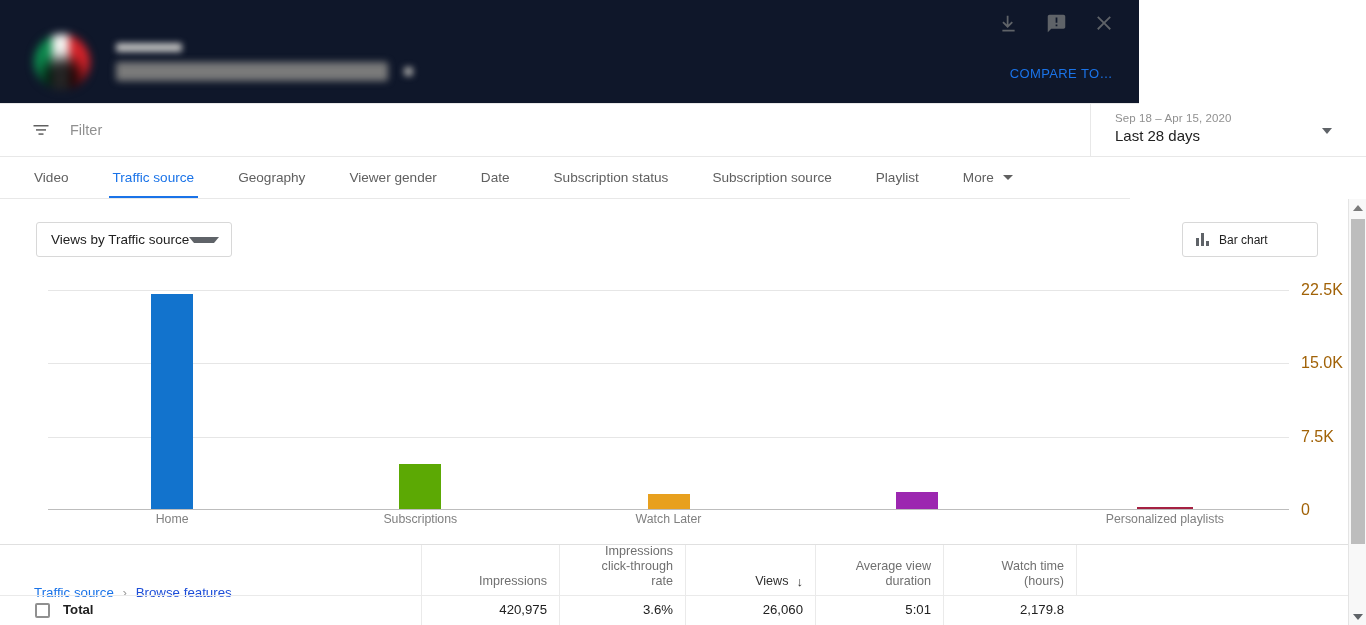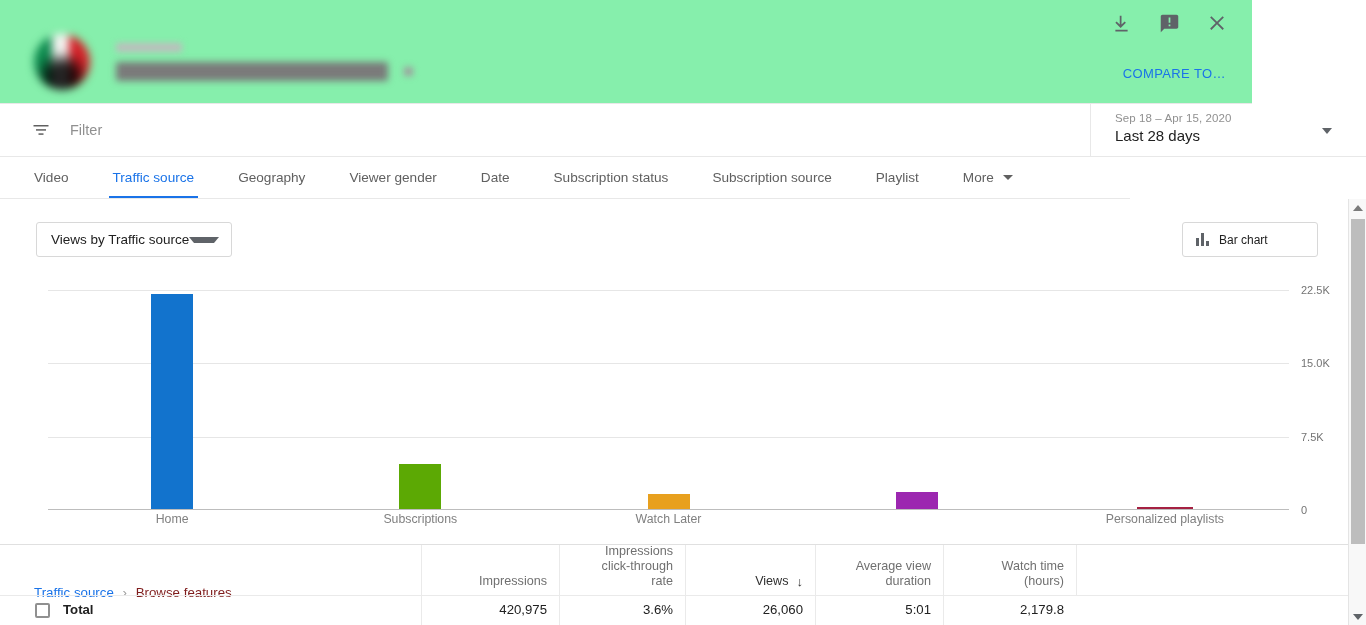--- a/index.html
+++ b/index.html
@@ -6,22 +6,22 @@
   html, body {
     width: 1366px; height: 625px;
     background: #ffffff;
     font-family: "Liberation Sans", sans-serif;
     overflow: hidden;
   }
   body { position: relative; }
 
   
   .header {
-    position: absolute; top: 0; left: 0; width: 1252px; height: 104px;
-    background: #86efac; border-bottom: 1px solid #e8e8e8;
+    position: absolute; top: 0; left: 0; width: 1139px; height: 104px;
+    background: #0f172a; border-bottom: 1px solid #e8e8e8;
   }
   .channel-block {
     position: absolute; left: 34px; top: 34px;
     display: flex; align-items: center;
   }
   .avatar {
     width: 56px; height: 56px; border-radius: 50%;
     background:
       radial-gradient(circle at 50% 78%, rgba(0,0,0,.85) 0 24%, rgba(0,0,0,0) 52%),
       linear-gradient(90deg, #0d8a4e 0 33%, #f2f2ef 33% 62%, #d3232a 62% 100%);
@@ -146,21 +146,21 @@
     position: absolute; left: 48px; top: 91px;
     width: 1241px; height: 220px;
   }
   .gridline {
     position: absolute; left: 0; width: 100%; height: 1px; background: #e6e6e6;
   }
   .axis-base {
     position: absolute; left: 0; width: 100%; height: 1px; bottom: 0; background: #bdbdbd;
   }
   .ytick {
-    position: absolute; left: 1253px; font-size: 11px; color: #737373;
+    position: absolute; left: 1253px; font-size: 16px; color: #a16207;
     transform: translateY(-50%); white-space: nowrap;
   }
   .bar { position: absolute; bottom: 1px; }
   .xlabel {
     position: absolute; top: 222px; font-size: 12.3px; color: #808080;
     transform: translateX(-50%); white-space: nowrap;
   }
 
   
   .table-wrap {
@@ -176,21 +176,21 @@
     padding: 0 12px 6px 10px; text-align: right;
   }
   .th.has-sort { color: #303030; }
   .sort-arrow { margin-left: 8px; font-size: 13px; color: #303030; }
   .breadcrumb {
     position: absolute; left: 34px; top: 40px; font-size: 13.3px;
     white-space: nowrap;
   }
   .bc-link { color: #1a73e8; cursor: pointer; }
   .bc-sep { color: #9e9e9e; margin: 0 5px; }
-  .bc-cur { color: #7f1d1d; }
+  .bc-cur { color: #1d4ed8; }
   .trow {
     position: absolute; top: 50px; left: 0; width: 1348px; height: 24px;
     border-top: 1px solid #eaeaea;
   }
   .tcheck {
     position: absolute; left: 35px; top: 7px;
     width: 15px; height: 15px; border: 2px solid #909090; border-radius: 2px;
     cursor: pointer;
   }
   .tlabel {

